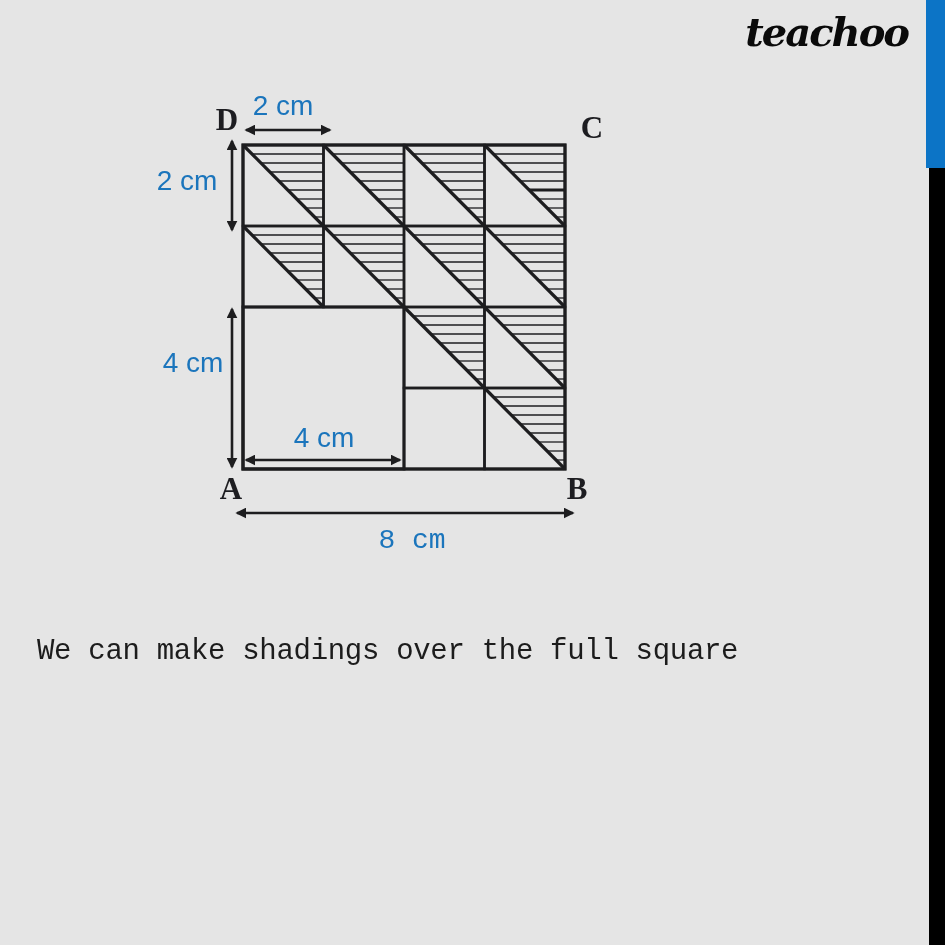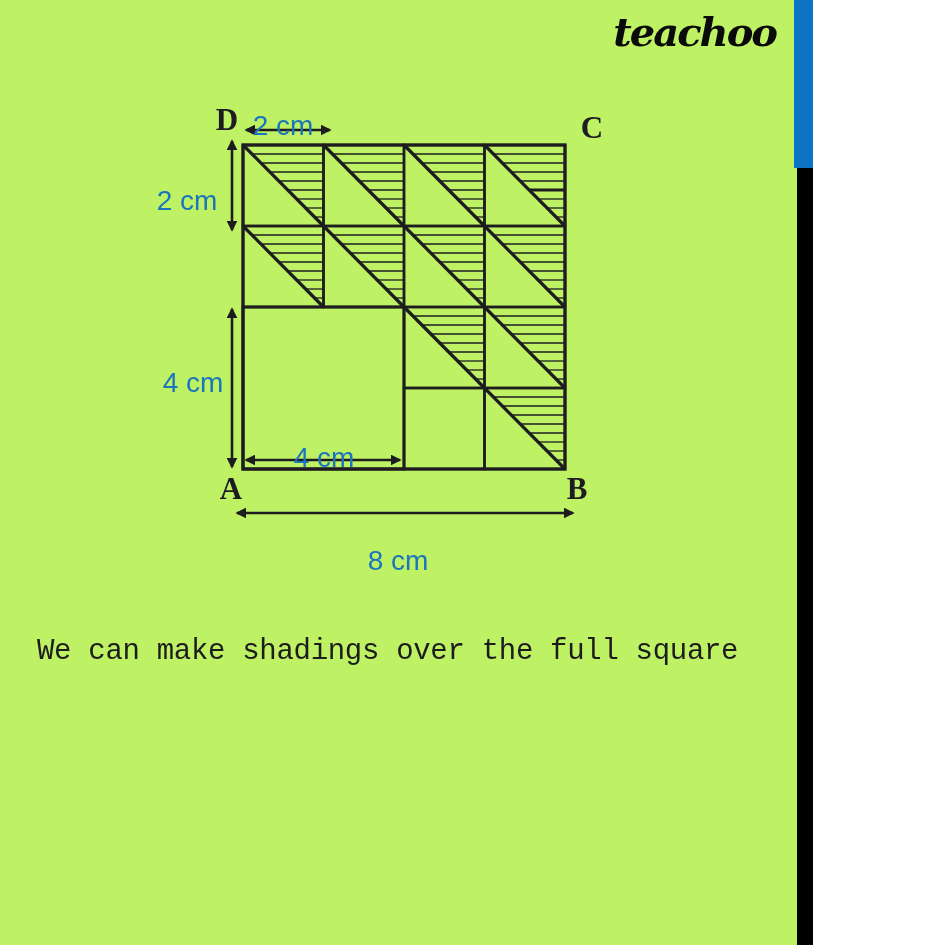--- a/index.html
+++ b/index.html
@@ -1,17 +1,17 @@
 <!DOCTYPE html>
 <html><head>
 <meta charset="utf-8">
 <style>
   html,body{margin:0;padding:0;background:#ffffff;}
   .page{
-    position:relative;width:813px;height:945px;background:#bef264;
+    position:relative;width:945px;height:945px;background:#e5e5e5;
     overflow:hidden;font-family:"Liberation Sans",sans-serif;
   }
   .logo{
     position:absolute;top:12px;right:37px;
     font-family:"DejaVu Serif",serif;font-weight:bold;font-style:italic;
     font-size:40px;letter-spacing:-2px;color:#0a0a0a;line-height:1;
   }
   .bar{position:absolute;right:0;}
   .bar-blue{top:0;width:19px;height:168px;}
   .bar-black{top:168px;width:16px;height:777px;}
@@ -20,27 +20,27 @@
     position:absolute;transform:translate(-50%,-50%);
     font-family:"Liberation Serif",serif;font-weight:bold;
     font-size:31px;color:#1d1d21;line-height:1;white-space:nowrap;
   }
   .lbl-d{left:227px;top:119px;}
   .lbl-c{left:592px;top:127px;}
   .lbl-a{left:231px;top:488px;}
   .lbl-b{left:577px;top:488px;}
   .dim{
     position:absolute;transform:translate(-50%,-50%);
-    font-size:28px;line-height:1;white-space:nowrap;margin-top:20px;
+    font-size:28px;line-height:1;white-space:nowrap;
   }
   .dim-top{left:283px;top:106px;}
   .dim-left-upper{left:187px;top:181px;}
   .dim-left-lower{left:193px;top:363px;}
   .dim-inner{left:324px;top:438px;}
-  .dim-bottom{left:398px;top:541px;}
+  .dim-bottom{left:412px;top:541px;font-family:Liberation Mono, monospace;}
   .note{
     position:absolute;left:37px;font-size:29px;letter-spacing:-0.3px;
     color:#1c1c1c;line-height:1.15;white-space:nowrap;
   }
   .note-1{top:635px;font-family:Liberation Mono, monospace;}
   .note-2{top:701px;}
   .note-3{top:767px;}
 </style>
 </head>
 <body>

